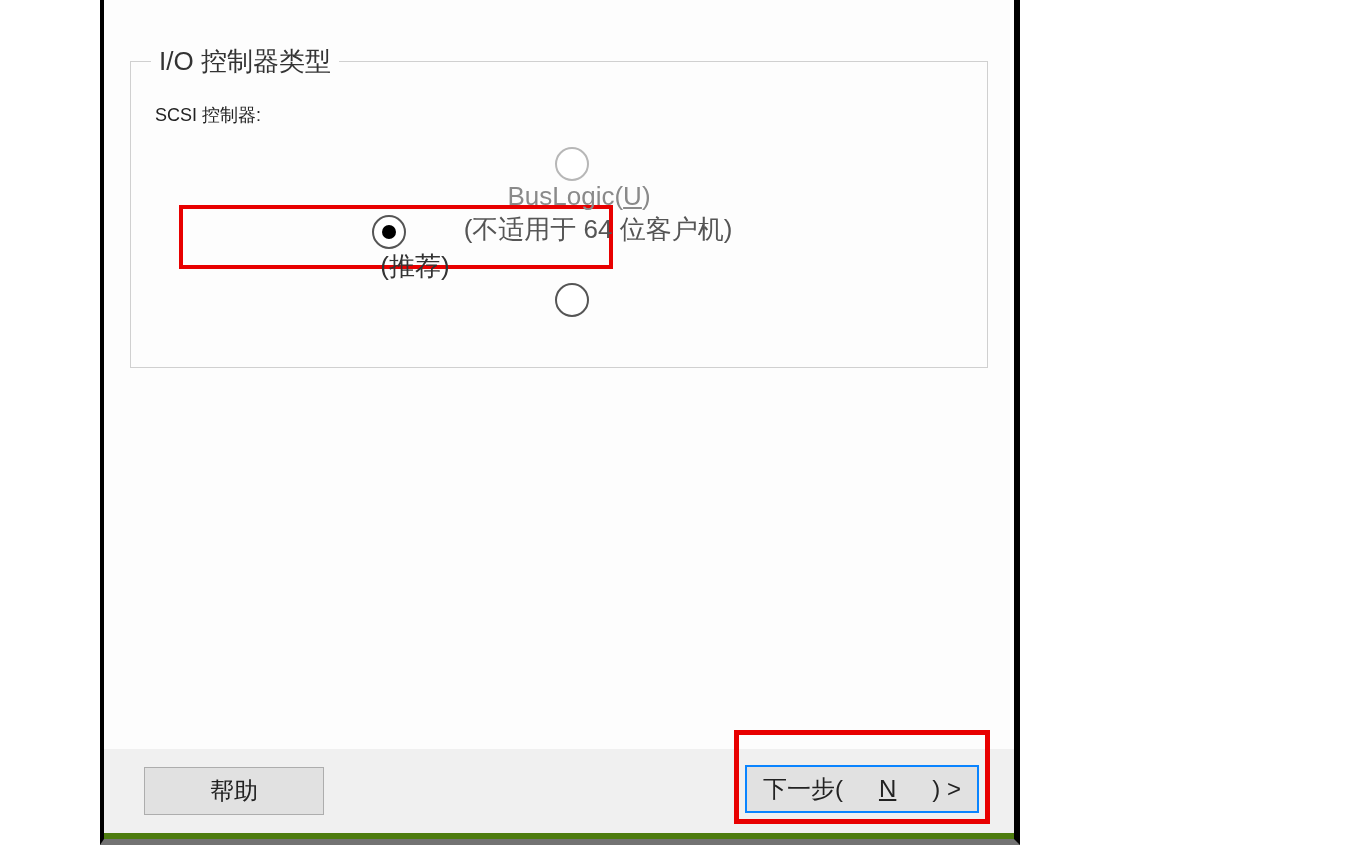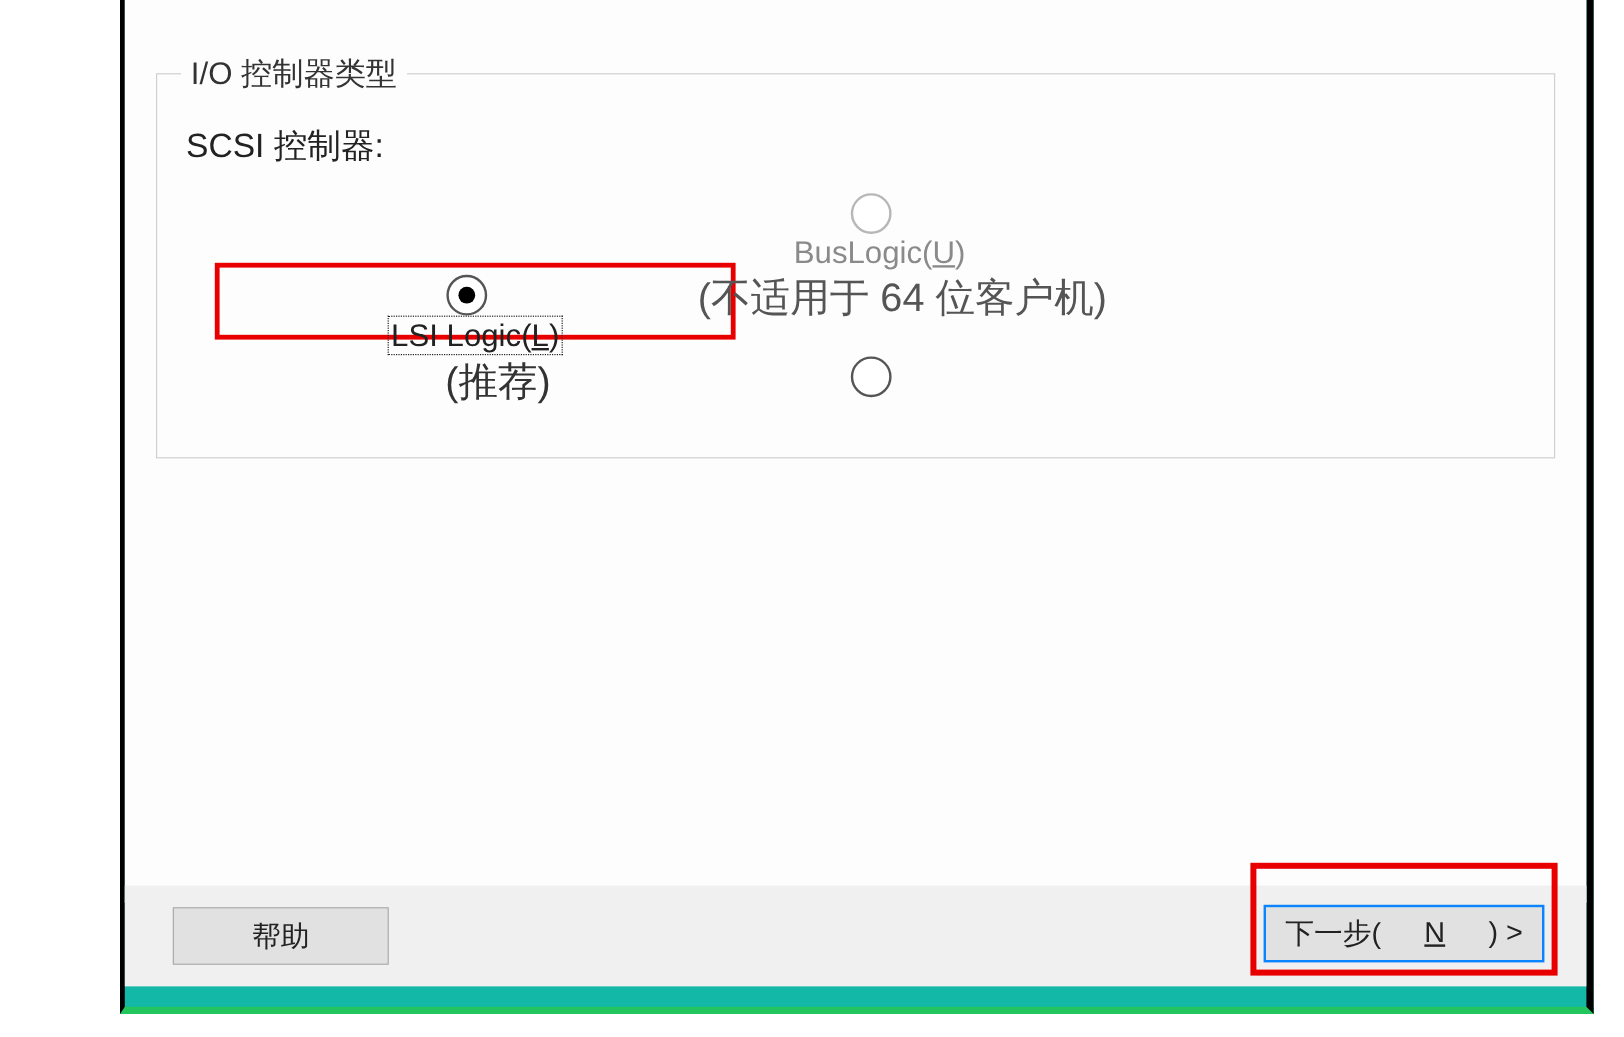--- a/index.html
+++ b/index.html
@@ -9,27 +9,27 @@
     height: 864px;
     background: #ffffff;
     font-family: "Microsoft YaHei", "PingFang SC", "Hiragino Sans GB", Arial, sans-serif;
     font-size: 25px;
     color: #222;
   }
   .dialog-frame {
     position: absolute;
     left: 100px;
     top: 0;
-    width: 1228px;
+    width: 920px;
     height: 845px;
     border-left: 4px solid #000;
     border-right: 6px solid #000;
-    border-bottom: 6px solid #22c55e;
+    border-bottom: 6px solid #737373;
     box-sizing: border-box;
-    background: #14b8a6;
+    background: #4d7c0f;
   }
   .content-area {
     position: relative;
     width: 100%;
     height: 752px;
     background: #fdfdfd;
     border-bottom: 1px solid #cfcfcf;
     box-sizing: border-box;
     padding-top: 24px;
   }
@@ -40,21 +40,21 @@
     position: relative;
   }
   fieldset.group legend {
     padding: 0 8px;
     font-size: 26px;
     color: #333;
     background: #fdfdfd;
   }
   .sub-label {
     margin: 6px 0 20px 4px;
-    font-size: 28px;
+    font-size: 18px;
     color: #222;
   }
   .radio-row {
     display: flex;
     align-items: center;
     margin: 14px 0 14px 40px;
     height: 44px;
     flex-direction: column;
   }
   .radio {
@@ -87,35 +87,35 @@
   }
   .radio-label.disabled { color: #8a8a8a; }
   .radio-label .ul { text-decoration: underline; }
   .focus-box {
     border: 1px dotted #222;
     padding: 0 2px;
     display: inline-block;
   }
   .hint {
     margin-left: 38px;
-    font-size: 33px;
+    font-size: 26px;
     color: #333;
     white-space: nowrap;
   }
   .hint.disabled { color: #555; }
   .highlight-radio {
     border: 4px solid #e80000;
     padding: 6px 8px;
     margin-left: 28px;
   }
   .button-bar {
     position: absolute;
     left: 0;
     right: 0;
-    bottom: 17px;
+    bottom: 6px;
     height: 84px;
     background: #f0f0f0;
     display: flex;
     align-items: center;
     padding: 0 24px;
     box-sizing: border-box;
   }
   .spacer { flex: 1 1 auto; }
   .btn {
     height: 48px;
@@ -164,23 +164,20 @@
         <span class="radio-label disabled">
           <span>BusLogic</span>(<span class="ul">U</span>)
         </span>
         <span class="hint disabled">(不适用于 64 位客户机)</span>
       </div>
 
       <div class="radio-row highlight-radio" style="width:410px;">
         <span class="radio selected">
             <span class="dot"></span>
           </span>
-        <span class="radio-label">
-          <span class="focus-box"><span>LSI Logic</span>(<span class="ul">L</span>)</span>
-        </span>
         <span class="hint">(推荐)</span>
       </div>
 
 
       <div class="radio-row">
         <span class="radio"></span>
       </div>
 
     </fieldset>
   </div>

